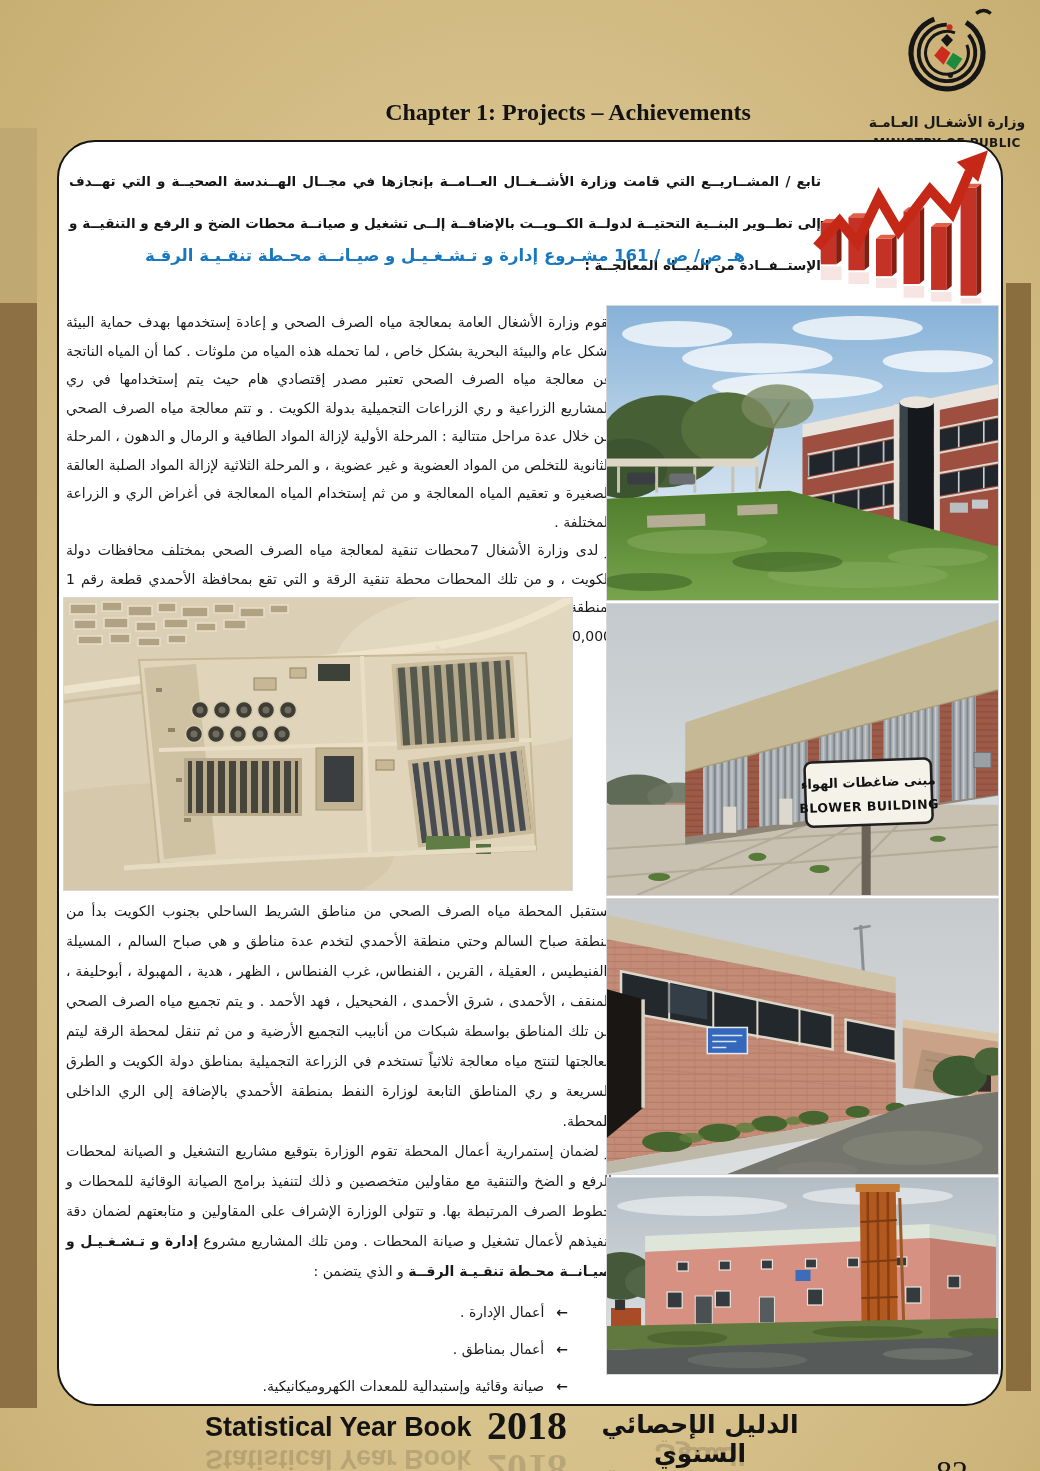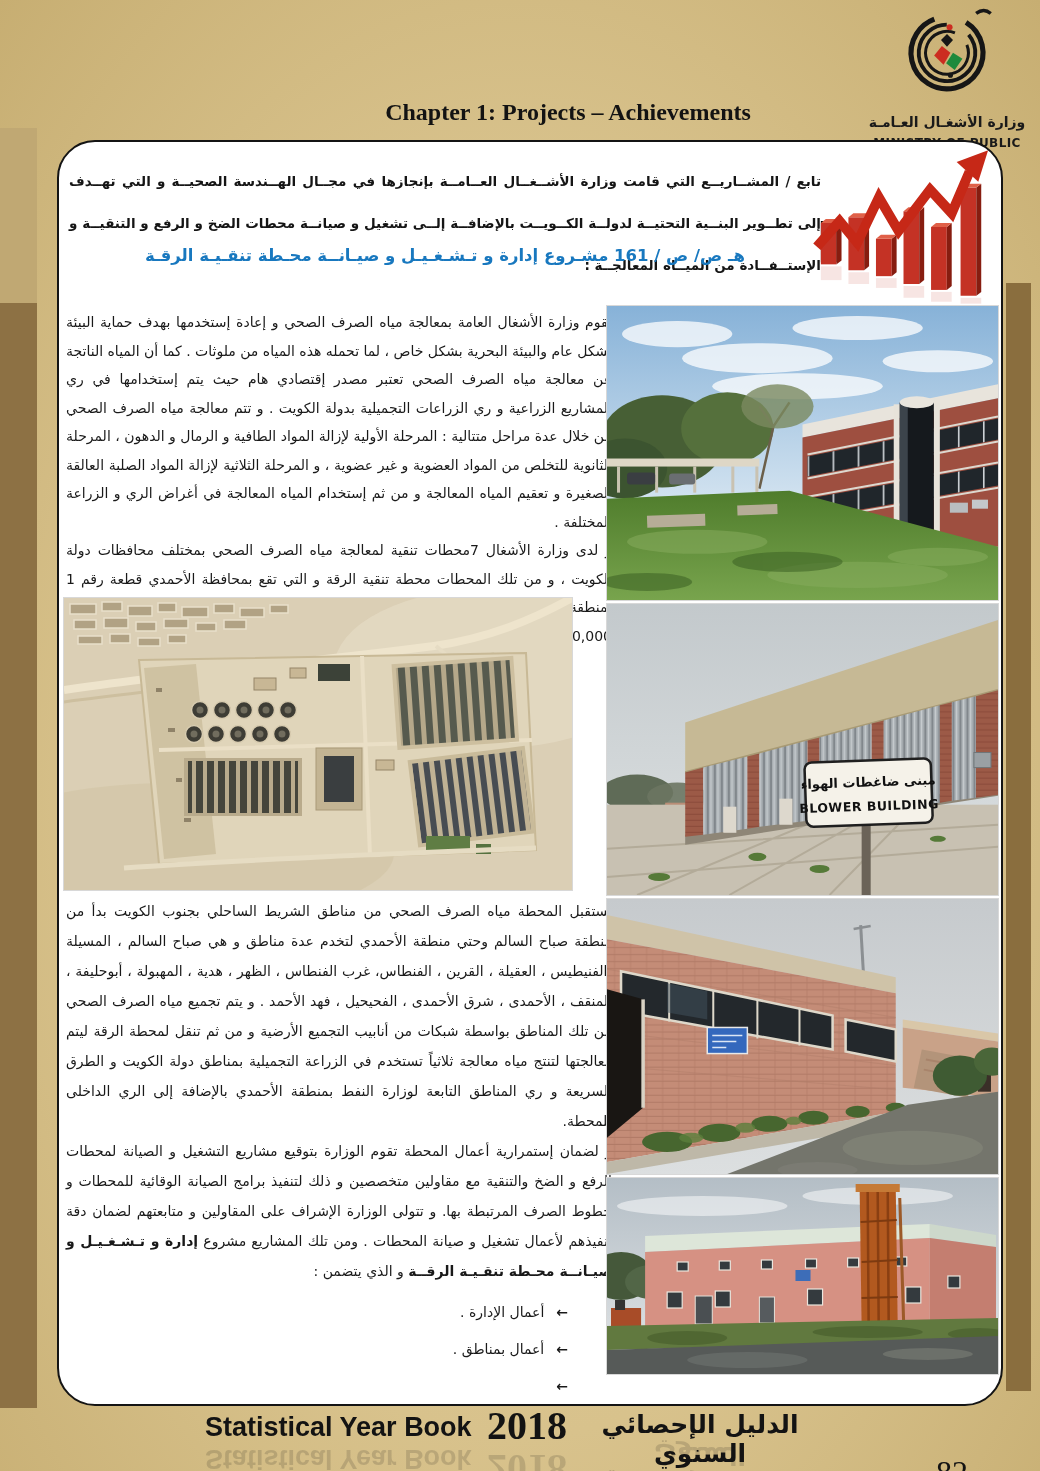--- a/index.html
+++ b/index.html
@@ -288,20 +288,21 @@
         <div class="bullet">
           <span class="arrow">←</span>
           <span>أعمال الإدارة .</span>
         </div>
         <div class="bullet">
           <span class="arrow">←</span>
           <span>أعمال بمناطق .</span>
         </div>
         <div class="bullet">
           <span class="arrow">←</span>
+          <span>صيانة وقائية وإستبدالية للمعدات الكهروميكانيكية.</span>
         </div>
         <div class="bullet">
           <span class="arrow">←</span>
           <span>صيانة وقائية للمنشاءات المائية .</span>
         </div>
       </div>
     </div>
 
     <figure class="photo photo1">
       <svg viewBox="0 0 390 293" preserveAspectRatio="none">

